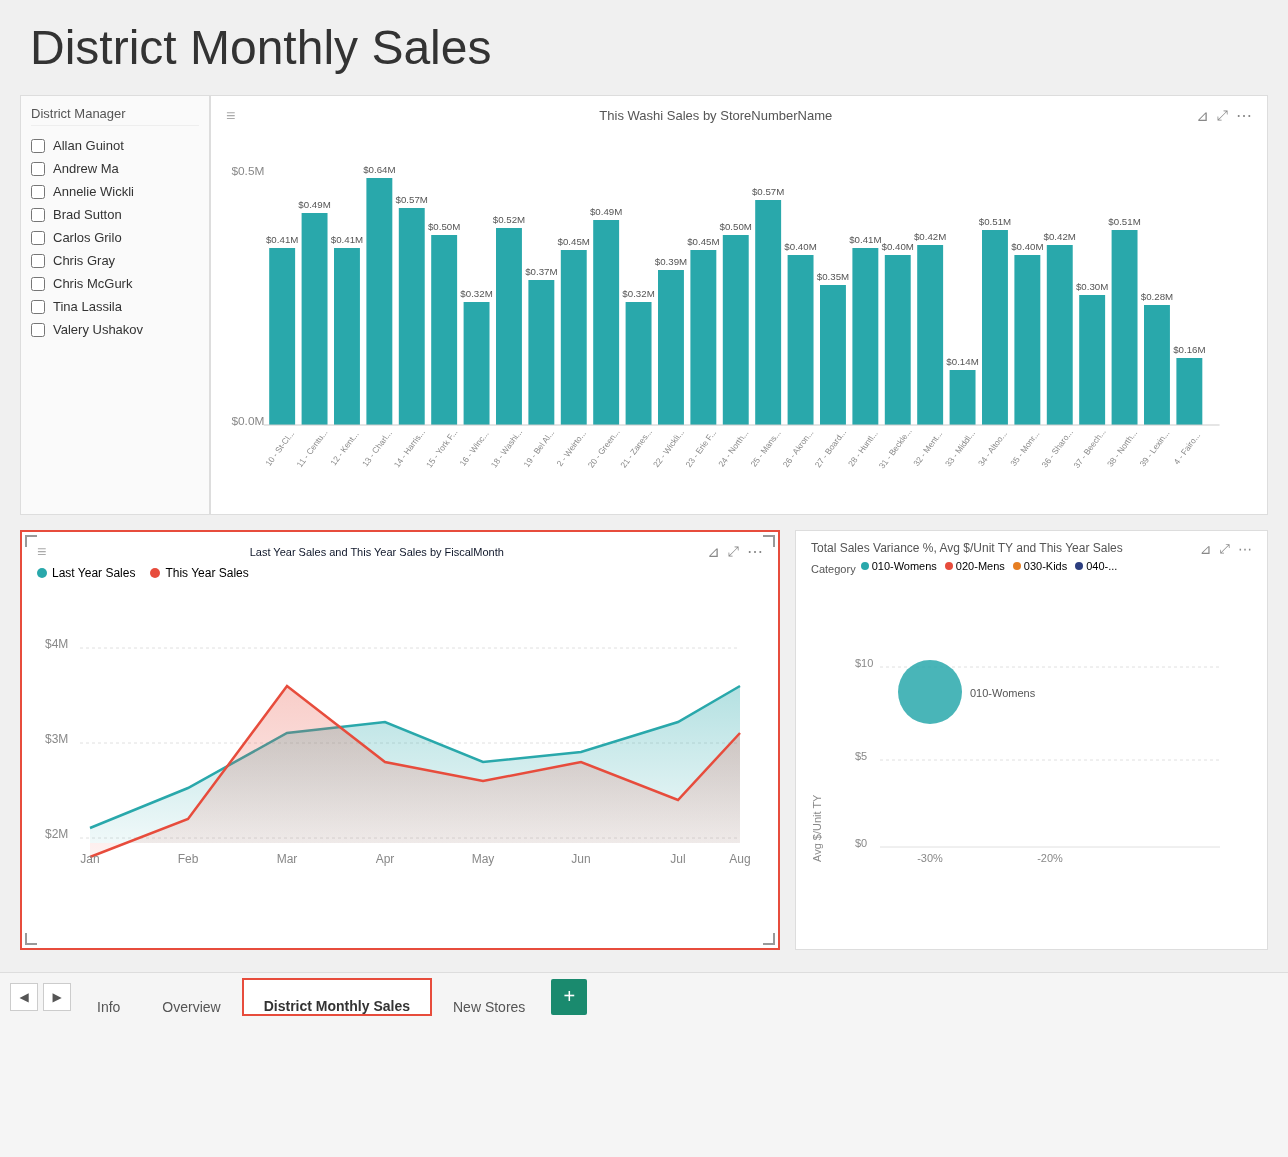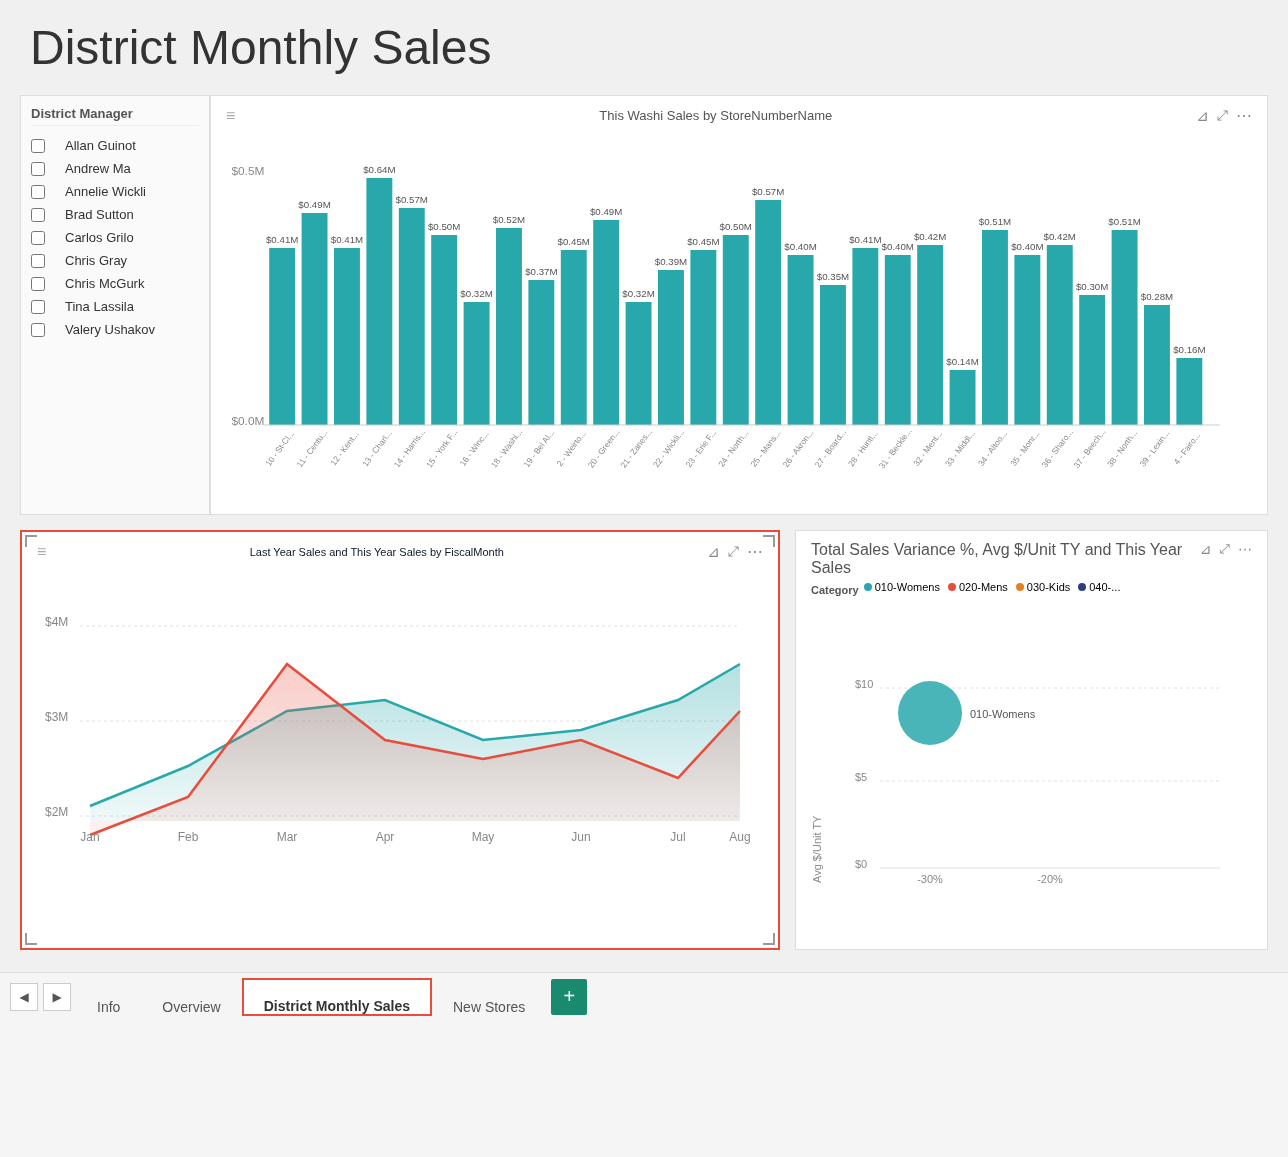--- a/index.html
+++ b/index.html
@@ -44,28 +44,28 @@
       width: 190px;
       background: #fafafa;
       border: 1px solid #ddd;
       padding: 10px;
       flex-shrink: 0;
     }
     .filter-panel-title {
       font-size: 13px;
       color: #555;
       margin-bottom: 8px;
-      font-weight: 700;
+      font-weight: 400;
       border-bottom: 1px solid #eee;
       padding-bottom: 4px;
     }
     .filter-item {
       display: flex;
       align-items: flex-end;
-      gap: 20px;
+      gap: 8px;
       padding: 4px 0;
       font-size: 13px;
       color: #333;
     }
     .filter-item input[type="checkbox"] {
       width: 14px;
       height: 14px;
       cursor: pointer;
     }
     .filter-item.partial input[type="checkbox"] {
@@ -162,21 +162,21 @@
     
     .scatter-chart-container {
       flex: 1;
       background: white;
       border: 1px solid #ddd;
       padding: 10px 15px;
       position: relative;
       overflow: hidden;
     }
     .scatter-chart-title {
-      font-size: 16px;
+      font-size: 12px;
       color: #555;
       margin-bottom: 1px;
     }
     .scatter-legend {
       display: flex;
       flex-wrap: wrap;
       gap: 8px;
       font-size: 11px;
       margin-bottom: 5px;
     }
@@ -458,20 +458,30 @@
         <div class="line-chart-header">
           <div style="color:#aaa;font-size:16px;">≡</div>
           <span class="line-chart-title">Last Year Sales and This Year Sales by FiscalMonth</span>
           <div class="chart-icons">
             <span style="color:#888;font-size:15px;">⊿</span>
             <span style="color:#888;font-size:14px;">⤢</span>
             <span style="color:#888;font-size:16px;">⋯</span>
           </div>
         </div>
 
+        <div class="legend">
+          <div class="legend-item">
+            <div class="legend-dot" style="background:#29a8ab;"></div>
+            <span>Last Year Sales</span>
+          </div>
+          <div class="legend-item">
+            <div class="legend-dot" style="background:#e74c3c;"></div>
+            <span>This Year Sales</span>
+          </div>
+        </div>
 
         <svg width="100%" height="310" viewBox="0 0 720 310">
 
           <text x="5" y="250" font-size="12" fill="#888">$2M</text>
           <text x="5" y="155" font-size="12" fill="#888">$3M</text>
           <text x="5" y="60" font-size="12" fill="#888">$4M</text>
 
           <line x1="40" y1="250" x2="700" y2="250" stroke="#e0e0e0" stroke-width="1" stroke-dasharray="3,3"></line>
           <line x1="40" y1="155" x2="700" y2="155" stroke="#e0e0e0" stroke-width="1" stroke-dasharray="3,3"></line>
           <line x1="40" y1="60" x2="700" y2="60" stroke="#e0e0e0" stroke-width="1" stroke-dasharray="3,3"></line>
@@ -507,21 +517,21 @@
       <div class="scatter-chart-container">
         <div style="display:flex;justify-content:space-between;align-items:flex-start;">
           <span class="scatter-chart-title">Total Sales Variance %, Avg $/Unit TY and This Year Sales</span>
           <div class="chart-icons">
             <span style="color:#888;font-size:14px;">⊿</span>
             <span style="color:#888;font-size:13px;">⤢</span>
             <span style="color:#888;font-size:14px;">⋯</span>
           </div>
         </div>
         <div style="display:flex;align-items:center;gap:5px;margin-bottom:5px;margin-top:3px;">
-          <span style="font-size:11px;color:#555;font-weight:700;">Category</span>
+          <span style="font-size:11px;color:#555;font-weight:400;">Category</span>
           <div class="scatter-legend">
             <div class="scatter-legend-item">
               <div class="scatter-legend-dot" style="background:#29a8ab;"></div>
               <span>010-Womens</span>
             </div>
             <div class="scatter-legend-item">
               <div class="scatter-legend-dot" style="background:#e74c3c;"></div>
               <span>020-Mens</span>
             </div>
             <div class="scatter-legend-item">

